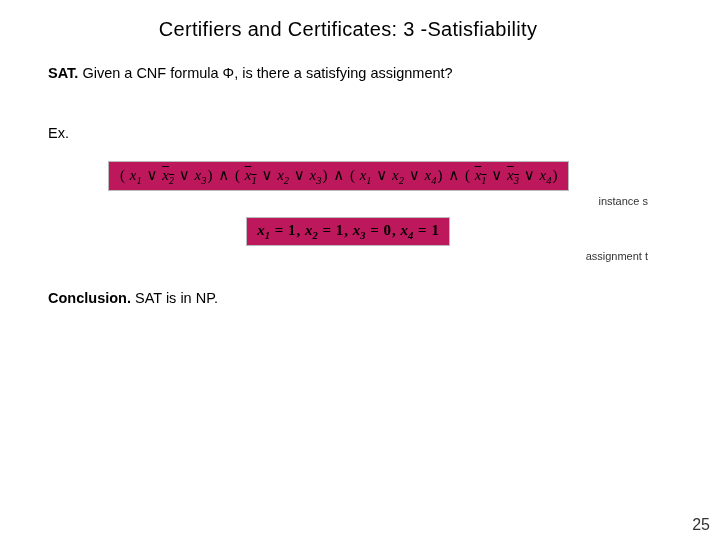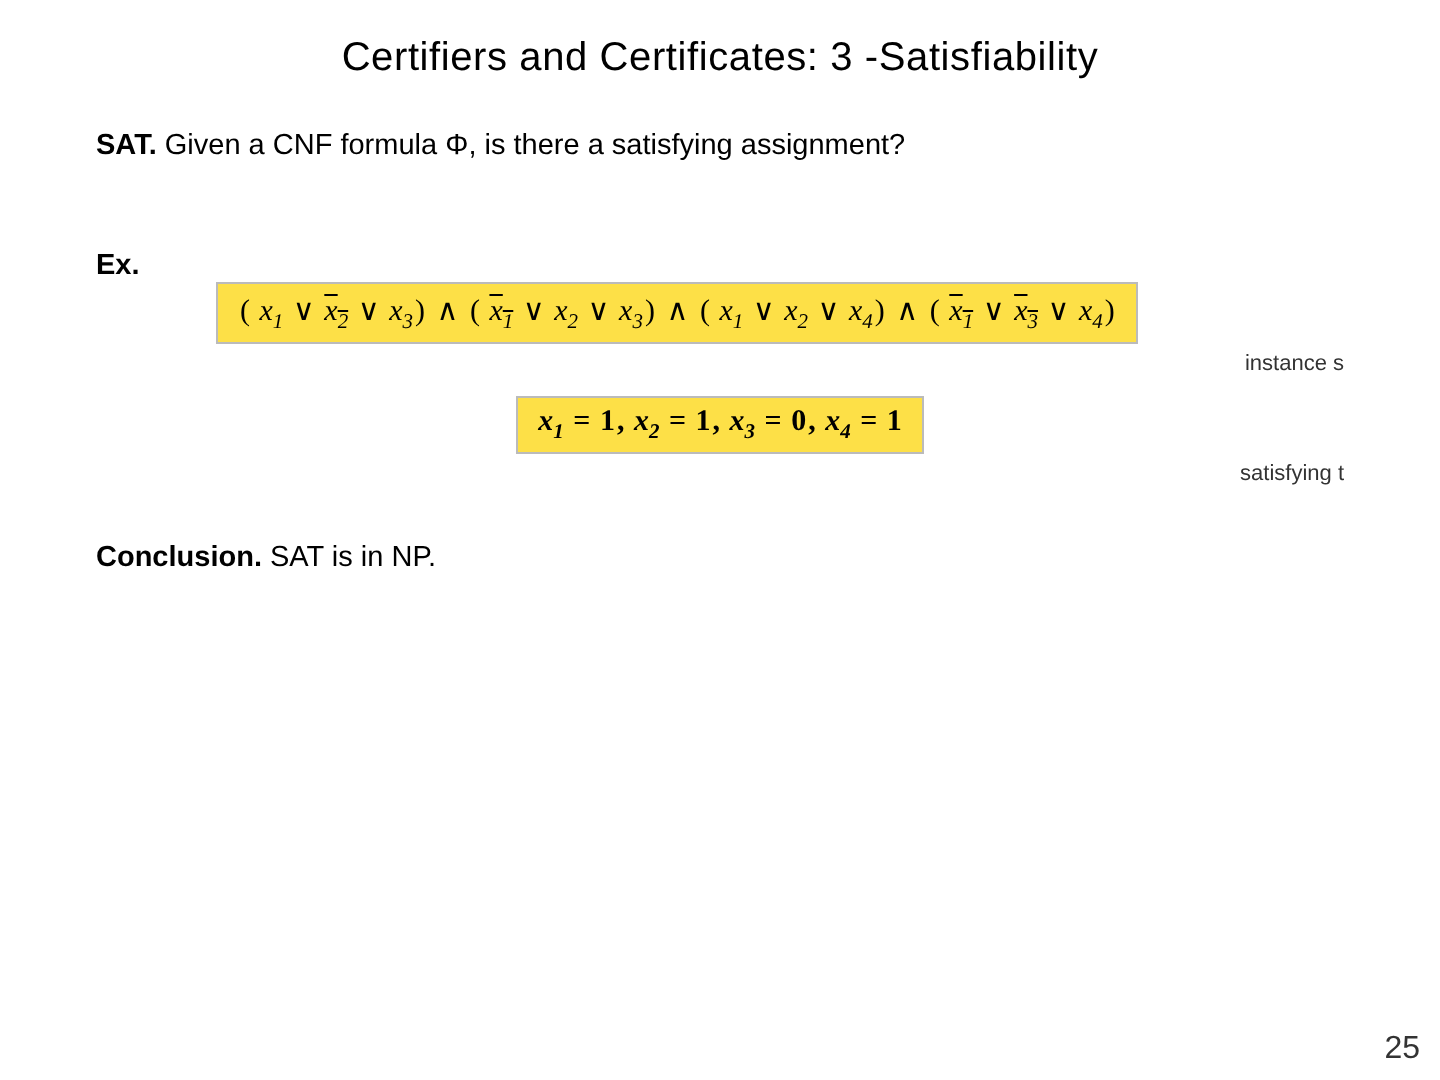--- a/index.html
+++ b/index.html
@@ -7,21 +7,21 @@
     padding: 0;
     width: 720px;
     height: 540px;
     font-family: "Comic Sans MS", "Comic Sans", cursive, sans-serif;
     background: #fff;
     color: #000;
     position: relative;
     overflow: hidden;
   }
   .slide {
-    padding: 18px 48px 10px 48px;
+    padding: 18px 72px 10px 48px;
     box-sizing: border-box;
     width: 100%;
     height: 100%;
     position: relative;
   }
   .title {
     text-align: center;
     font-size: 20px;
     font-weight: normal;
     margin-bottom: 22px;
@@ -30,26 +30,26 @@
   .line {
     font-size: 14.5px;
     margin-bottom: 20px;
     line-height: 1.5;
   }
   .label {
     font-weight: bold;
   }
   .ex-label {
     font-size: 14.5px;
-    font-weight: bold;
+    font-weight: normal;
     margin-top: 40px;
-    margin-bottom: 0;
+    margin-bottom: 20px;
   }
   .formula-box {
-    background: #fde047;
+    background: #be185d;
     border: 1px solid #bbb;
     display: block;
     margin: 0 0 4px 60px;
     padding: 4px 10px;
     font-family: "Times New Roman", Times, serif;
     font-size: 15px;
     font-style: italic;
     width: fit-content;
   }
   .formula-box.assign {
@@ -103,20 +103,20 @@
   </div>
 
 
 
   <div class="ex-label">Ex.</div>
 
   <div class="formula-box" id="formula"><span class="op">(</span> <span>x</span><span class="sub">1</span> <span class="op">∨</span> <span class="nb"><span>x</span><span class="sub">2</span></span> <span class="op">∨</span> <span>x</span><span class="sub">3</span><span class="op">)</span> <span class="op">∧</span> <span class="op">(</span> <span class="nb"><span>x</span><span class="sub">1</span></span> <span class="op">∨</span> <span>x</span><span class="sub">2</span> <span class="op">∨</span> <span>x</span><span class="sub">3</span><span class="op">)</span> <span class="op">∧</span> <span class="op">(</span> <span>x</span><span class="sub">1</span> <span class="op">∨</span> <span>x</span><span class="sub">2</span> <span class="op">∨</span> <span>x</span><span class="sub">4</span><span class="op">)</span> <span class="op">∧</span> <span class="op">(</span> <span class="nb"><span>x</span><span class="sub">1</span></span> <span class="op">∨</span> <span class="nb"><span>x</span><span class="sub">3</span></span> <span class="op">∨</span> <span>x</span><span class="sub">4</span><span class="op">)</span></div>
   <div class="caption">instance s</div>
 
   <div class="formula-box assign" id="assign"><span>x</span><span class="sub">1</span> <span class="op">=</span> <span class="upright">1</span><span class="op">,</span>  <span>x</span><span class="sub">2</span> <span class="op">=</span> <span class="upright">1</span><span class="op">,</span>  <span>x</span><span class="sub">3</span> <span class="op">=</span> <span class="upright">0</span><span class="op">,</span>  <span>x</span><span class="sub">4</span> <span class="op">=</span> <span class="upright">1</span></div>
-  <div class="caption">satisfying t</div>
+  <div class="caption">assignment t</div>
 
   <div class="conclusion">
     <span class="label">Conclusion.</span><span>  SAT is in NP.</span>
   </div>
 
   <div class="pagenum">25</div>
 </div>
 
 </body></html>

